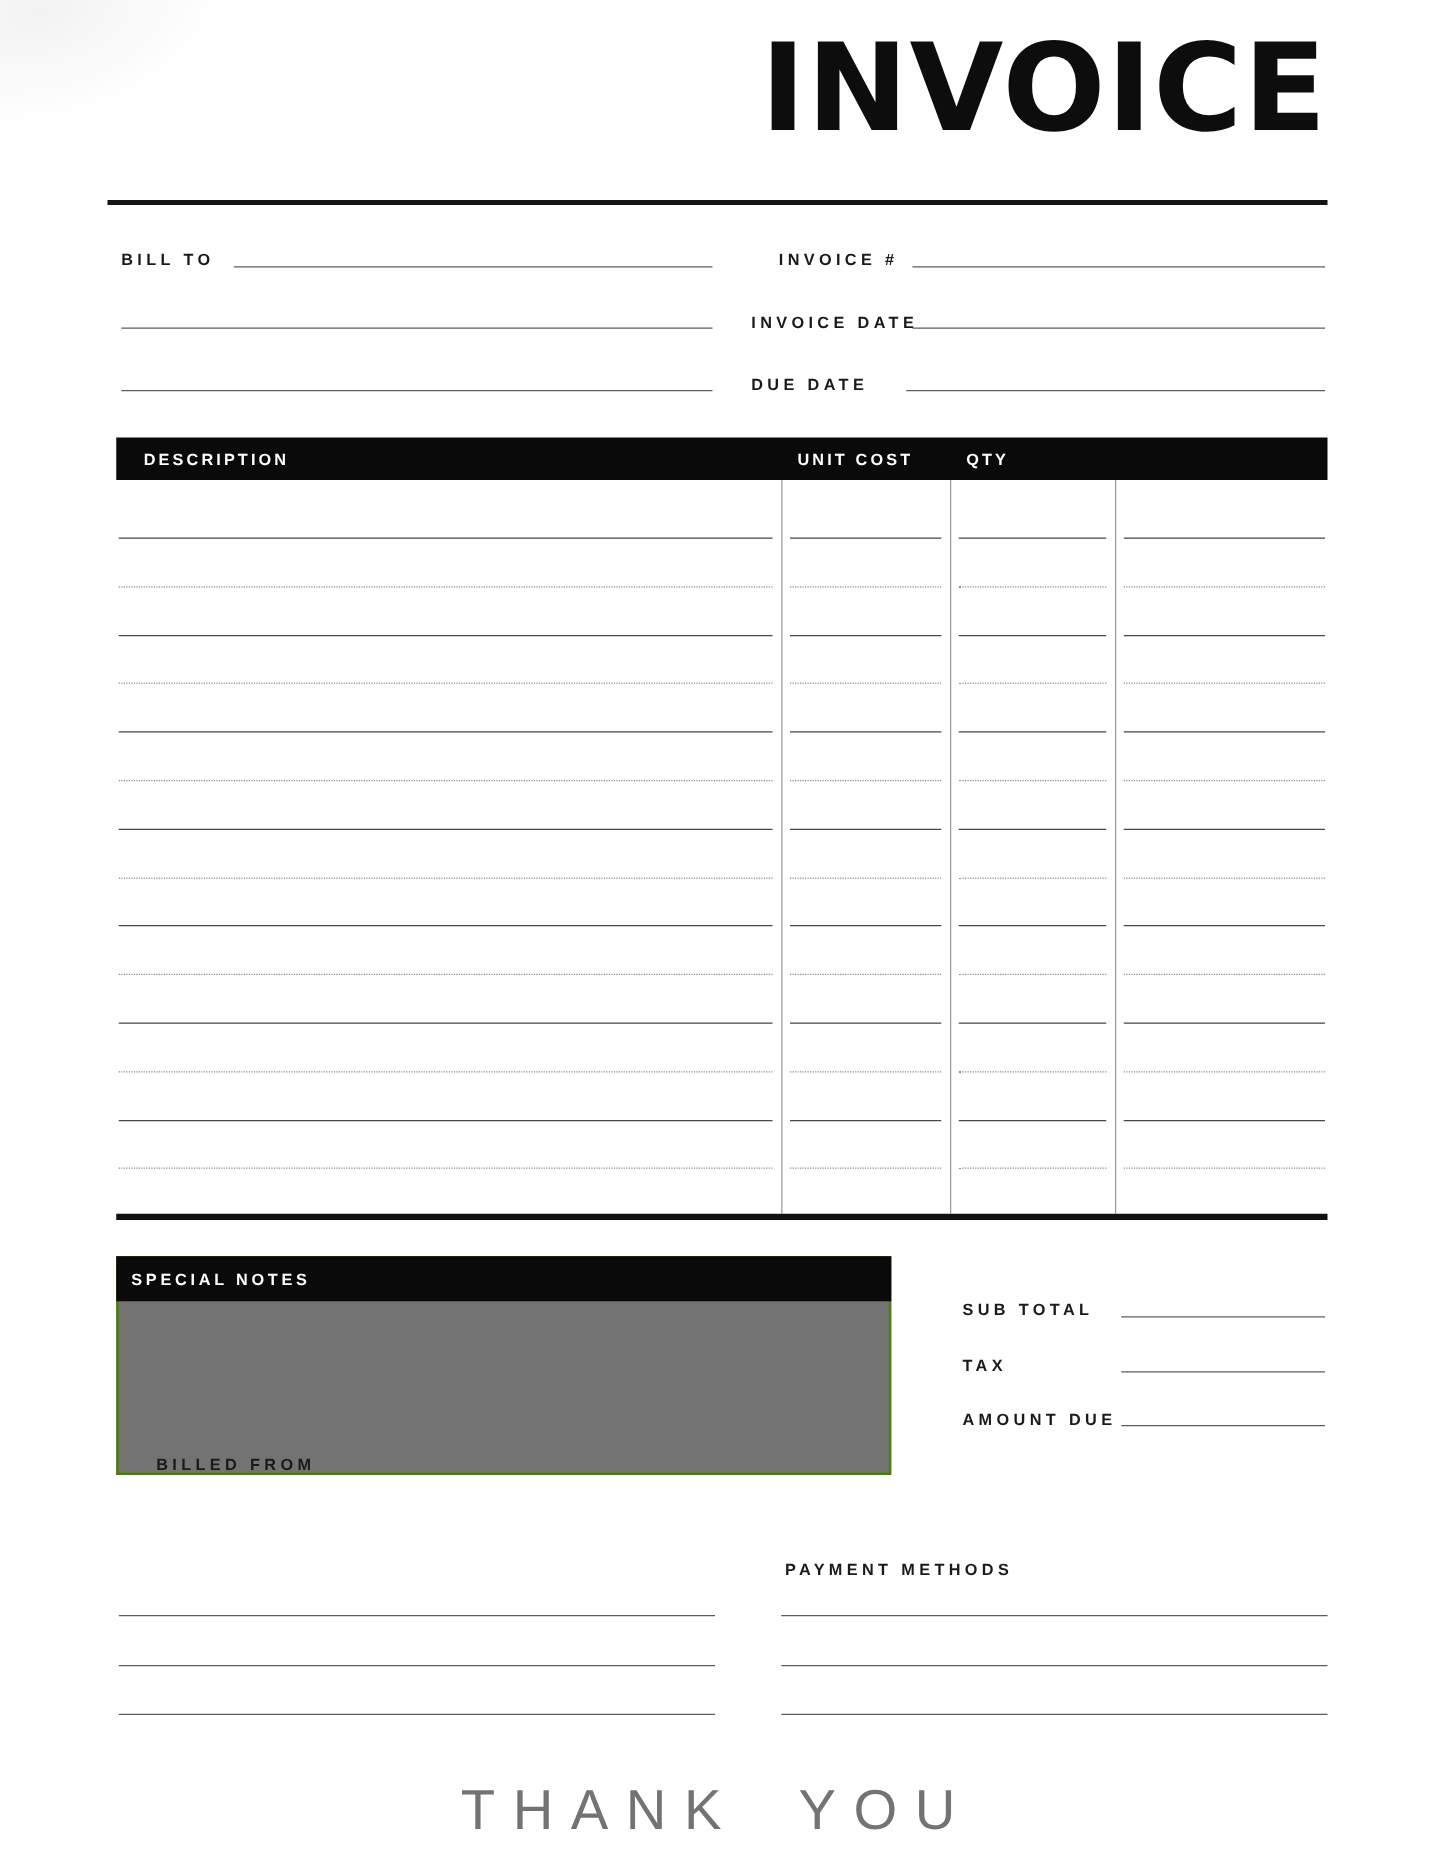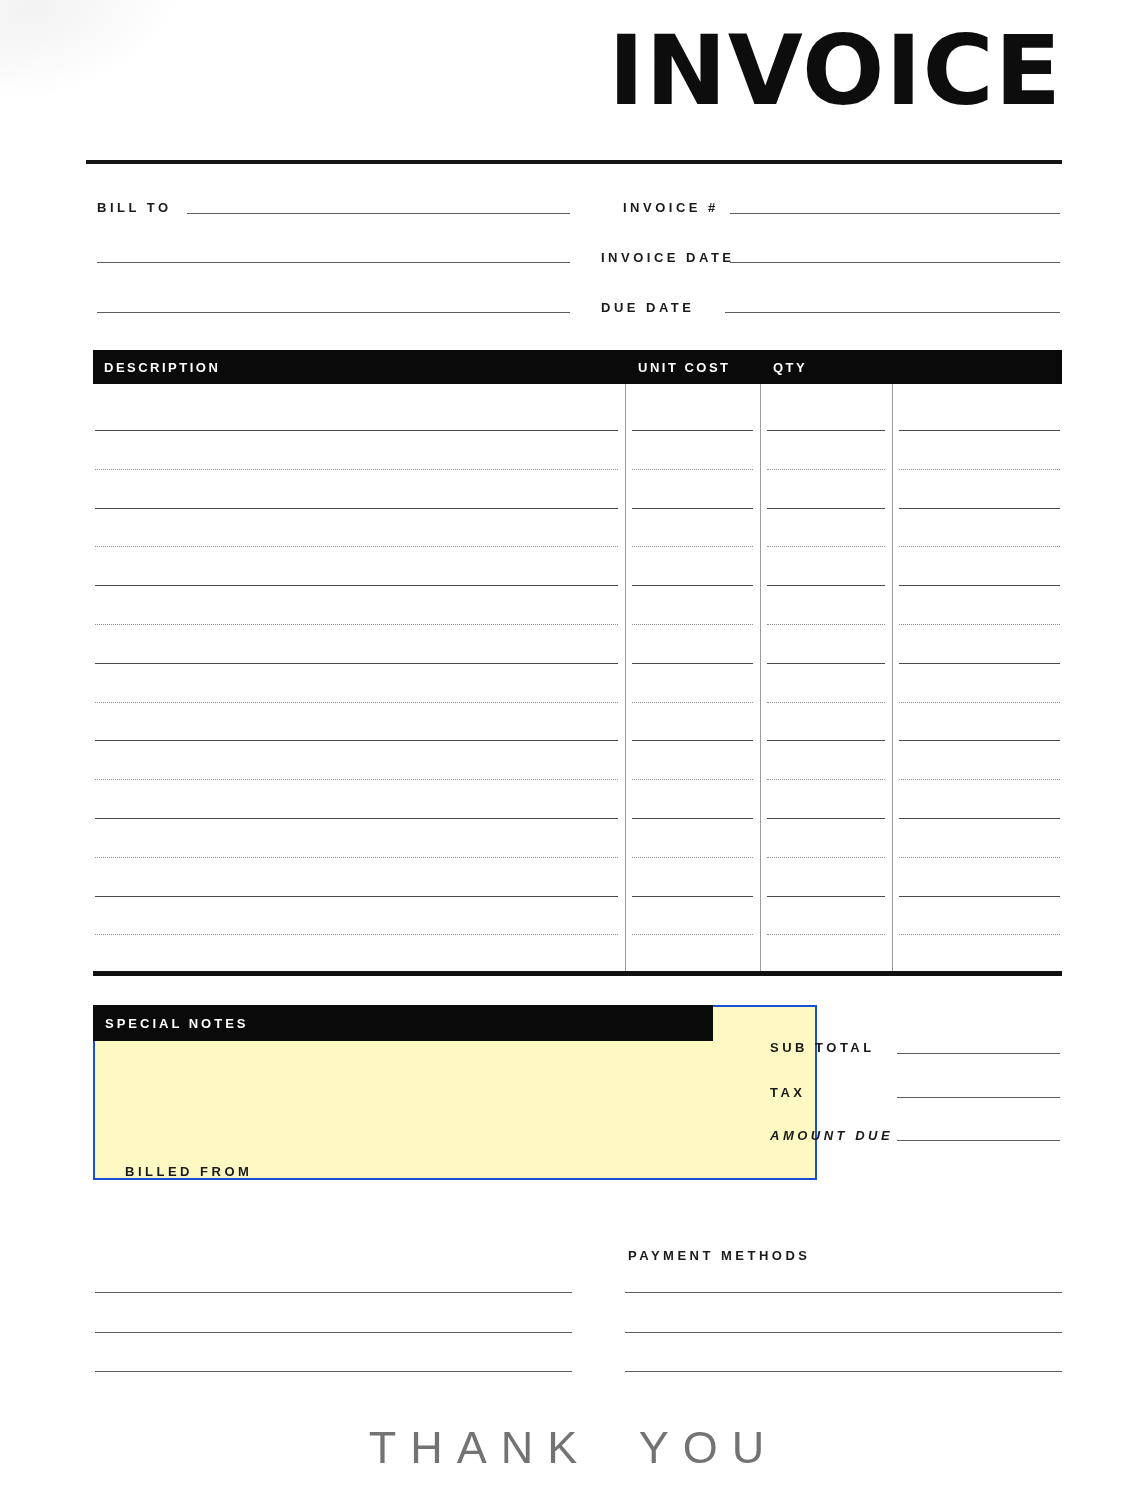--- a/index.html
+++ b/index.html
@@ -34,40 +34,40 @@
 
   
   .thead{
     position:absolute;left:93px;top:350px;width:969px;height:34px;
     background:#0a0a0a;
   }
   .thead .hcell{
     position:absolute;top:10px;color:#fff;font-size:13px;font-weight:bold;
     letter-spacing:2.5px;white-space:nowrap;
   }
-  .hc-desc{left:11px;}
+  .hc-desc{left:22px;}
   .hc-unit{left:545px;}
   .hc-qty{left:680px;}
   .hc-total{left:805px;margin-top:45px;}
   .vsep{position:absolute;top:384px;height:587px;width:1px;background:#9b9b9b;}
   .vsep1{left:625px;} .vsep2{left:760px;} .vsep3{left:892px;}
   .rowline{position:absolute;left:93px;width:969px;height:0;}
   .rowline .seg{position:absolute;top:0;height:0;border-top-width:1px;}
   .rowline.solid .seg{border-top-style:solid;border-top-color:#474747;}
   .rowline.dashed .seg{border-top-style:dotted;border-top-color:#8f8f8f;}
   .seg1{left:2px;width:523px;}
   .seg2{left:539px;width:121px;}
   .seg3{left:674px;width:118px;}
   .seg4{left:806px;width:161px;}
   .rule-bottom{position:absolute;left:93px;top:971px;width:969px;height:5px;background:#111;}
 
   
   .notes-box{
-    position:absolute;left:93px;top:1005px;width:724px;height:175px;
-    border:2px solid #1d4ed8;box-sizing:border-box;background:#fef9c3;
+    position:absolute;left:93px;top:1005px;width:620px;height:175px;
+    border:2px solid #4d7c0f;box-sizing:border-box;background:#737373;
   }
   .notes-head{
     position:absolute;left:-2px;top:-2px;width:620px;height:36px;
     background:#0a0a0a;
   }
   .notes-head .lbl-white{
     position:absolute;left:12px;top:11px;color:#fff;font-size:13px;
     font-weight:bold;letter-spacing:3px;white-space:nowrap;
   }
 
@@ -200,21 +200,21 @@
   <div class="notes-box">
     <div class="notes-head">
       <span class="lbl-white">SPECIAL NOTES</span>
     </div>
   </div>
 
   <span class="lbl" style="left:770px;top:1040px;text-align:center;">SUB TOTAL</span>
   <div class="wline" style="left:897px;top:1053px;width:163px;"></div>
   <span class="lbl" style="left:770px;top:1085px;">TAX</span>
   <div class="wline" style="left:897px;top:1097px;width:163px;"></div>
-  <span class="lbl" style="left:770px;top:1128px;font-style:italic;">AMOUNT DUE</span>
+  <span class="lbl" style="left:770px;top:1128px;">AMOUNT DUE</span>
   <div class="wline" style="left:897px;top:1140px;width:163px;"></div>
 
   <span class="lbl" style="left:97px;top:1164px;margin-left:28px;">BILLED FROM</span>
   <div class="wline" style="left:95px;top:1292px;width:477px;"></div>
   <div class="wline" style="left:95px;top:1332px;width:477px;"></div>
   <div class="wline" style="left:95px;top:1371px;width:477px;"></div>
 
   <span class="lbl" style="left:628px;top:1228px;margin-top:20px;">PAYMENT METHODS</span>
   <div class="wline" style="left:625px;top:1292px;width:437px;"></div>
   <div class="wline" style="left:625px;top:1332px;width:437px;"></div>

